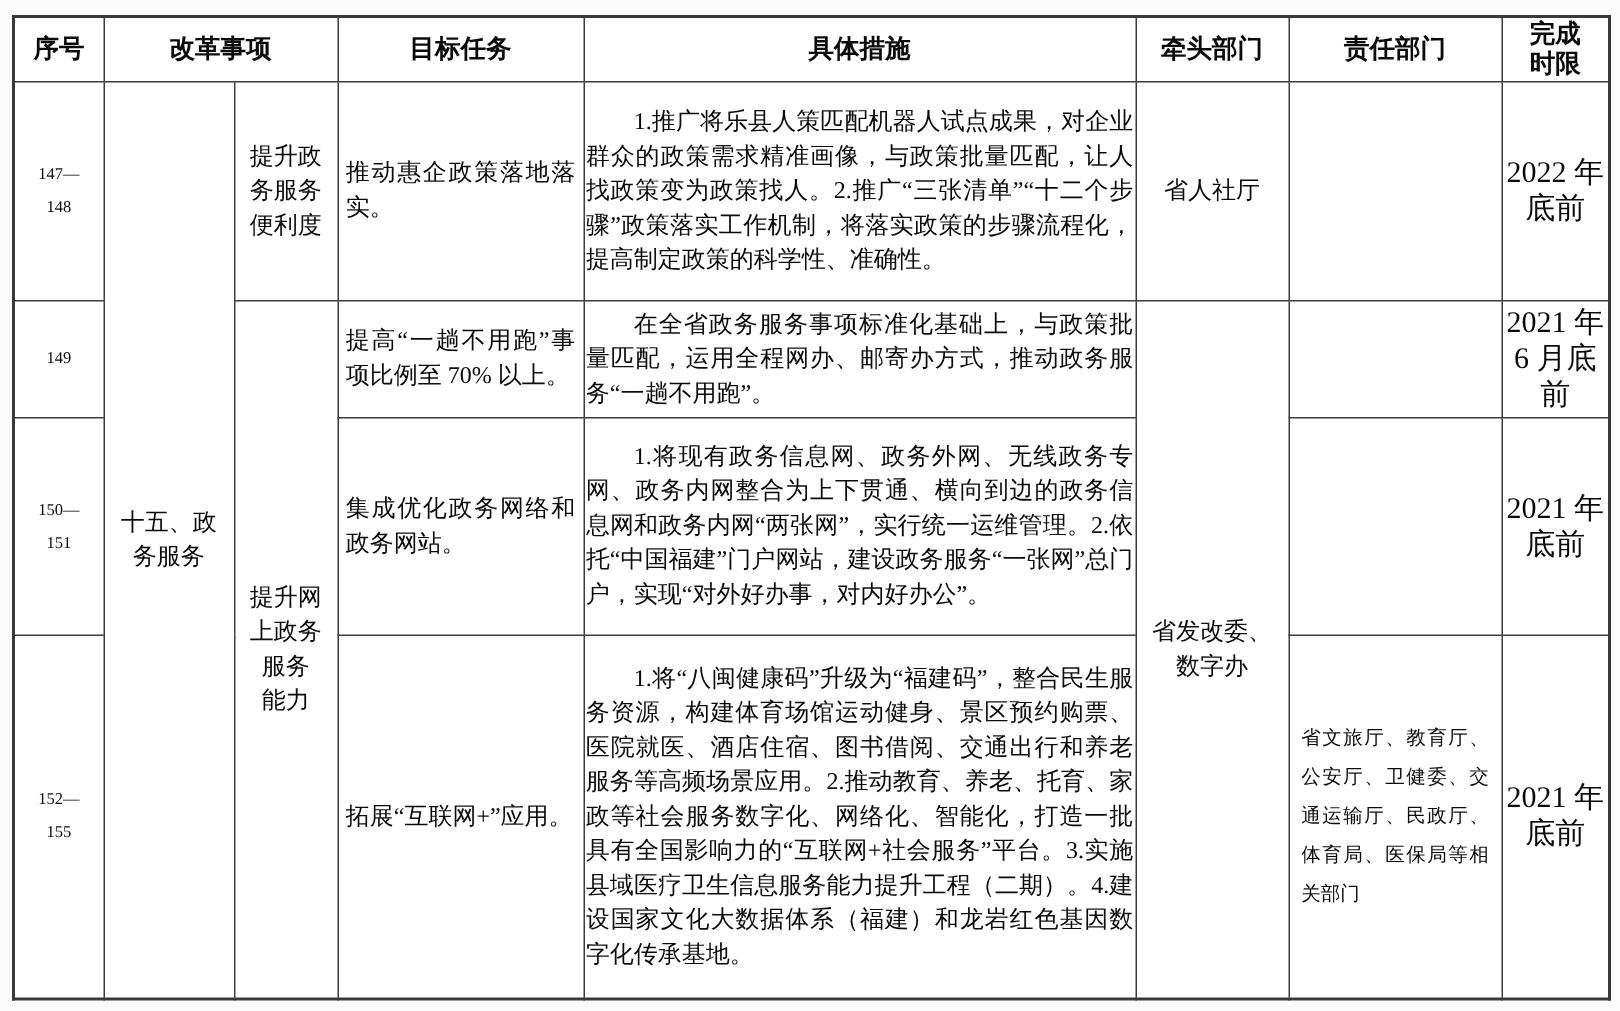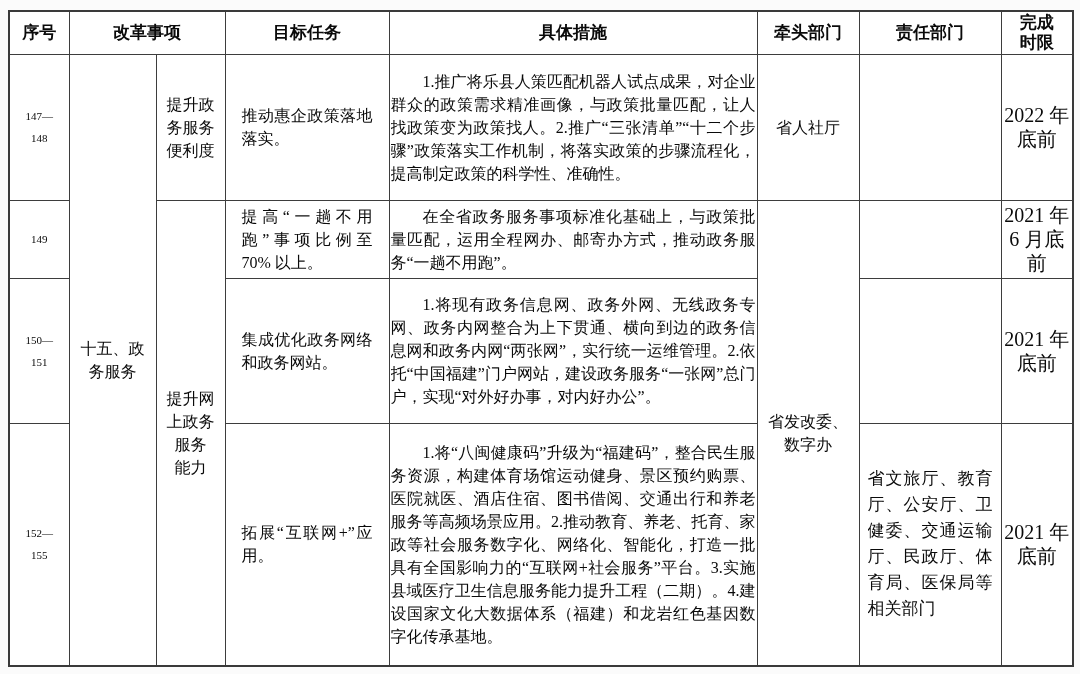--- a/index.html
+++ b/index.html
@@ -44,34 +44,34 @@
   tr.r2  { height: 78px; }
   tr.r3  { height: 145px; }
   tr.r4  { height: 243px; }
 
   .c   { text-align: center; }
   .pre { white-space: pre-line; }
   .serial { font-size: 11px; line-height: 22px; }
   .deadline { font-size: 20px; line-height: 24px; }
   .target {
     text-align: justify;
-    padding: 0 16px;
+    padding: 0 5px;
   }
   .measures {
     text-align: justify;
     padding: 0 1px;
   }
   .measures .box {
     text-indent: 2em;
     overflow: hidden;
   }
   .resp {
     text-align: justify;
     padding: 0 8px;
-    font-size: 17px;
+    font-size: 13px;
     line-height: 26px;
   }
   .box { overflow: hidden; }
 </style>
 </head>
 <body>
 
 <table class="reform-table">
   <colgroup>
     <col style="width:60px">

